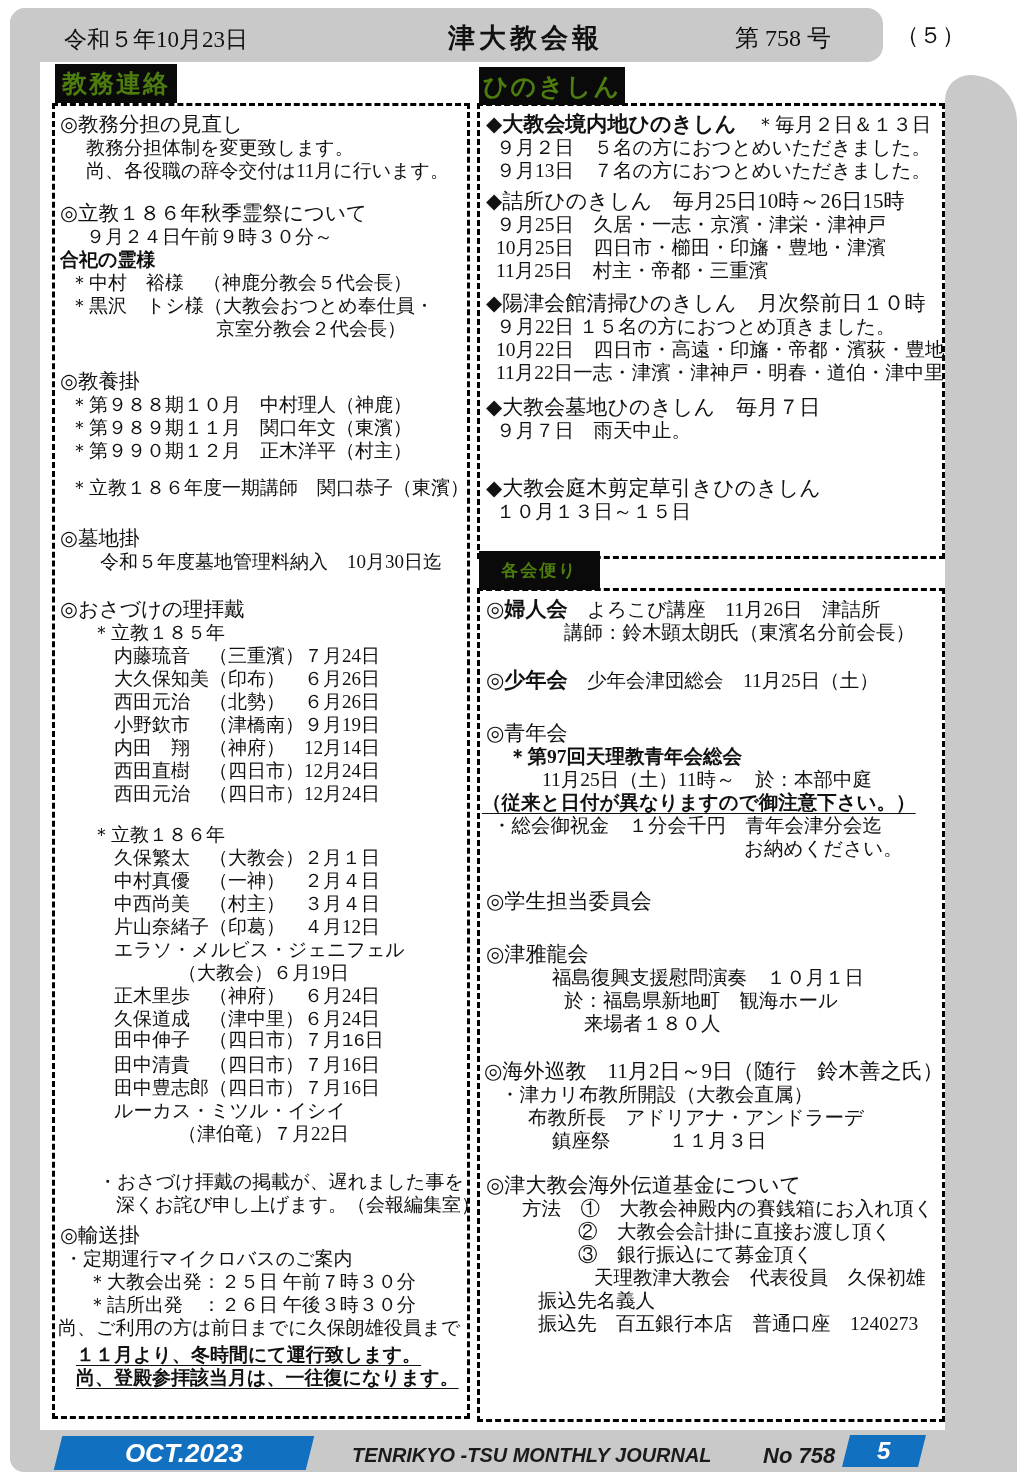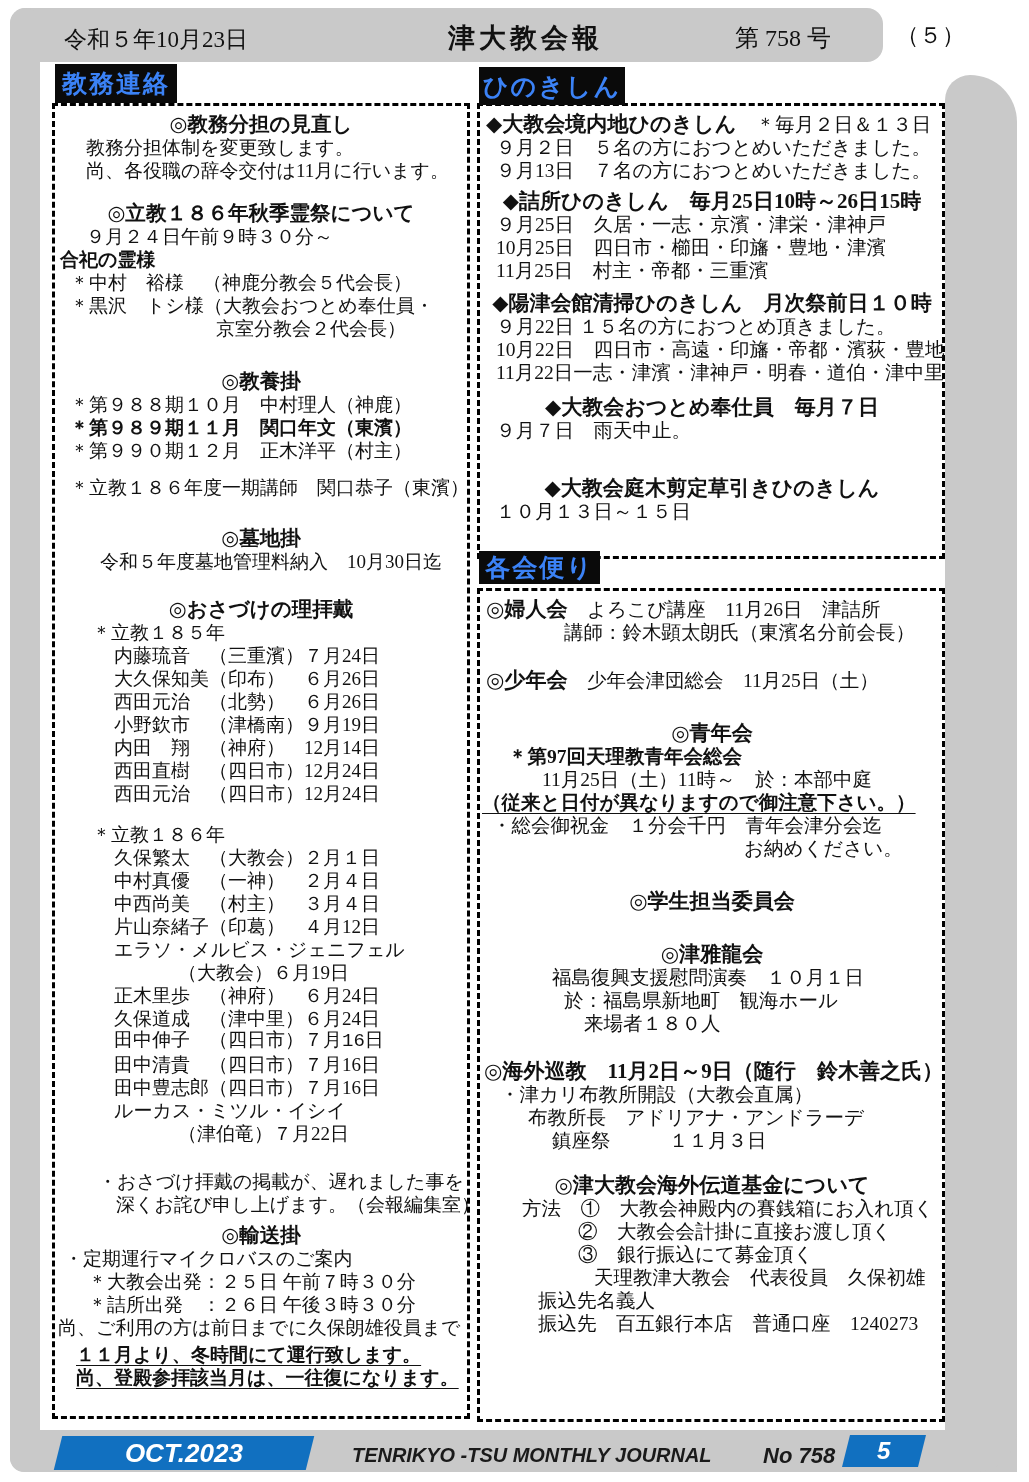--- a/index.html
+++ b/index.html
@@ -14,38 +14,38 @@
   .g-left{left:10px;top:8px;width:30px;height:1464px;border-radius:16px;}
   .g-right{left:945px;top:75px;width:72px;height:1397px;border-radius:32px 60px 0 0;}
   .g-bottom{left:10px;top:1430px;width:1007px;height:42px;border-radius:0 0 48px 16px;}
   
   .hd{position:absolute;z-index:4;white-space:pre;}
   .hd-date{left:64px;top:24px;font-size:23px;}
   .hd-title{left:448px;top:20px;font-size:27px;font-weight:700;letter-spacing:4px;}
   .hd-issue{left:735px;top:22px;font-size:24px;}
   .hd-page{left:896px;top:20px;font-size:23px;}
   
-  .tab{position:absolute;z-index:5;background:#0a0a0a;color:#3b82f6;
+  .tab{position:absolute;z-index:5;background:#0a0a0a;color:#4d7c0f;
        font-family:Liberation Serif, serif;font-weight:700;
        display:flex;align-items:center;justify-content:center;letter-spacing:2px;}
   .tab1{left:55px;top:64px;width:122px;height:39px;font-size:25px;}
   .tab2{left:479px;top:67px;width:146px;height:38px;font-size:25px;}
-  .tab3{left:479px;top:551px;width:121px;height:33px;font-size:25px;}
+  .tab3{left:479px;top:551px;width:121px;height:39px;font-size:17px;}
   
   .dashbox{position:absolute;border:3px dashed #000;z-index:2;}
   .box-left{left:52px;top:103px;width:412px;height:1310px;}
   .box-hino{left:477px;top:103px;width:462px;height:450px;}
   .box-kaku{left:477px;top:588px;width:462px;height:828px;}
   
   .lines{position:absolute;z-index:3;}
   #left-lines{left:56px;top:113px;width:406px;font-size:19px;}
   #hino-lines{left:482px;top:113px;width:456px;font-size:19.5px;}
   #kaku-lines{left:482px;top:598px;width:456px;font-size:19.5px;}
   .ln{line-height:23px;min-height:23px;white-space:pre;}
-  .ln.h{font-weight:700;font-size:1.08em;text-align:center;}
+  .ln.h{font-weight:400;font-size:1.08em;}
   .ln.b{font-weight:700;}
   .ln.bu{font-weight:700;text-decoration:underline;text-underline-offset:4px;}
   .ln b{font-weight:700;font-size:1.08em;}
   .gap{min-height:0;}
   
   .ft{position:absolute;z-index:6;font-family:"Liberation Sans","DejaVu Sans",sans-serif;font-style:italic;white-space:pre;}
   .ft-oct{left:58px;top:1436px;width:252px;height:34px;background:var(--blue,#1170c0);
           transform:skewX(-14deg);display:flex;align-items:center;justify-content:center;}
   .ft-oct span{transform:skewX(14deg);color:#fff;font-size:26px;font-weight:700;font-style:italic;}
   .ft-journal{left:352px;top:1443px;font-size:21px;color:#1a1a1a;font-weight:700;transform:scaleX(.95);transform-origin:left;}
@@ -82,21 +82,21 @@
     <div class="ln gap" style="height: 20px; min-height: 20px;"></div>
     <div class="ln h" style="padding-left: 4px;">◎立教１８６年秋季霊祭について</div>
     <div class="ln " style="padding-left: 30px;">９月２４日午前９時３０分～</div>
     <div class="ln b" style="padding-left: 4px;">合祀の霊様</div>
     <div class="ln " style="padding-left: 14px;">＊中村　裕様　（神鹿分教会５代会長）</div>
     <div class="ln " style="padding-left: 14px;">＊黒沢　トシ様（大教会おつとめ奉仕員・</div>
     <div class="ln " style="padding-left: 160px;">京室分教会２代会長）</div>
     <div class="ln gap" style="height: 30px; min-height: 30px;"></div>
     <div class="ln h" style="padding-left: 4px;">◎教養掛</div>
     <div class="ln " style="padding-left: 14px;">＊第９８８期１０月　中村理人（神鹿）</div>
-    <div class="ln " style="padding-left: 14px; font-weight: bold;">＊第９８９期１１月　関口年文（東濱）</div>
+    <div class="ln " style="padding-left: 14px;">＊第９８９期１１月　関口年文（東濱）</div>
     <div class="ln " style="padding-left: 14px;">＊第９９０期１２月　正木洋平（村主）</div>
     <div class="ln gap" style="height: 14px; min-height: 14px;"></div>
     <div class="ln " style="padding-left: 14px;">＊立教１８６年度一期講師　関口恭子（東濱）</div>
     <div class="ln gap" style="height: 28px; min-height: 28px;"></div>
     <div class="ln h" style="padding-left: 4px;">◎墓地掛</div>
     <div class="ln " style="padding-left: 44px;">令和５年度墓地管理料納入　10月30日迄</div>
     <div class="ln gap" style="height: 25px; min-height: 25px;"></div>
     <div class="ln h" style="padding-left: 4px;">◎おさづけの理拝戴</div>
     <div class="ln " style="padding-left: 36px;">＊立教１８５年</div>
     <div class="ln " style="padding-left: 58px;">内藤琉音　（三重濱）７月24日</div>
@@ -142,21 +142,21 @@
     <div class="ln h" style="padding-left: 4px;">◆詰所ひのきしん　毎月25日10時～26日15時</div>
     <div class="ln " style="padding-left: 14px;">９月25日　久居・一志・京濱・津栄・津神戸</div>
     <div class="ln " style="padding-left: 14px;">10月25日　四日市・櫛田・印旛・豊地・津濱</div>
     <div class="ln " style="padding-left: 14px;">11月25日　村主・帝都・三重濱</div>
     <div class="ln gap" style="height: 10px; min-height: 10px;"></div>
     <div class="ln h" style="padding-left: 4px;">◆陽津会館清掃ひのきしん　月次祭前日１０時</div>
     <div class="ln " style="padding-left: 14px;">９月22日 １５名の方におつとめ頂きました。</div>
     <div class="ln " style="padding-left: 14px;">10月22日　四日市・高遠・印旛・帝都・濱荻・豊地</div>
     <div class="ln " style="padding-left: 14px;">11月22日一志・津濱・津神戸・明春・道伯・津中里</div>
     <div class="ln gap" style="height: 12px; min-height: 12px;"></div>
-    <div class="ln h" style="padding-left: 4px;">◆大教会おつとめ奉仕員　毎月７日</div>
+    <div class="ln h" style="padding-left: 4px;">◆大教会墓地ひのきしん　毎月７日</div>
     <div class="ln " style="padding-left: 14px;">９月７日　雨天中止。</div>
     <div class="ln gap" style="height: 35px; min-height: 35px;"></div>
     <div class="ln h" style="padding-left: 4px;">◆大教会庭木剪定草引きひのきしん</div>
     <div class="ln " style="padding-left: 14px;">１０月１３日～１５日</div>
   </div>
 <div id="kaku-lines" class="lines">
     <div class="ln " style="padding-left: 4px;"><b>◎婦人会</b><span>　よろこび講座　11月26日　津詰所</span></div>
     <div class="ln " style="padding-left: 82px;">講師：鈴木顕太朗氏（東濱名分前会長）</div>
     <div class="ln gap" style="height: 25px; min-height: 25px;"></div>
     <div class="ln " style="padding-left: 4px;"><b>◎少年会</b><span>　少年会津団総会　11月25日（土）</span></div>

